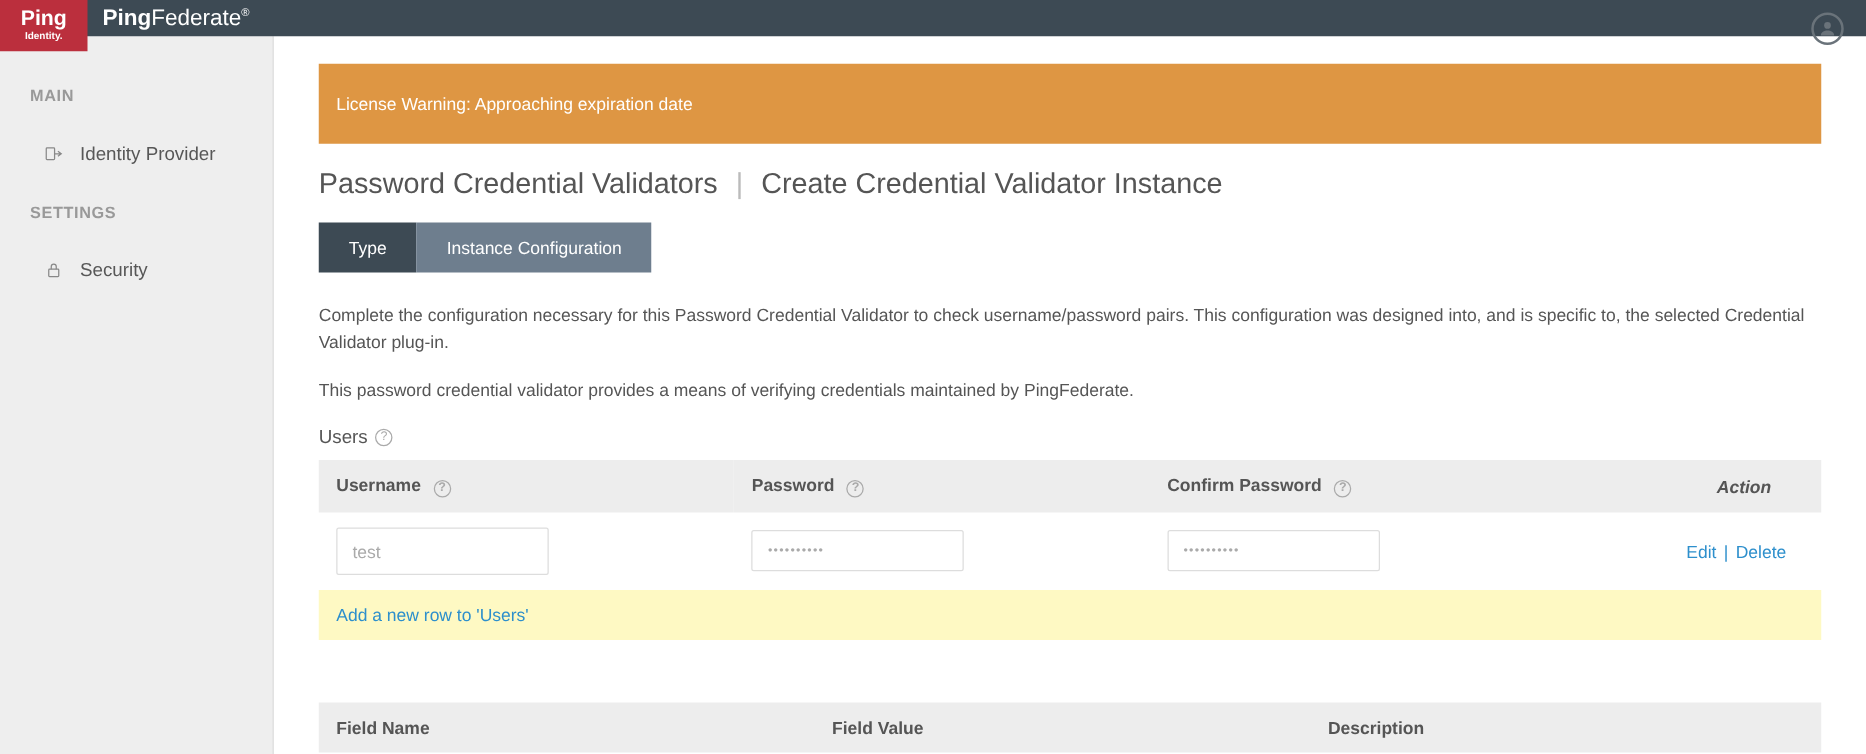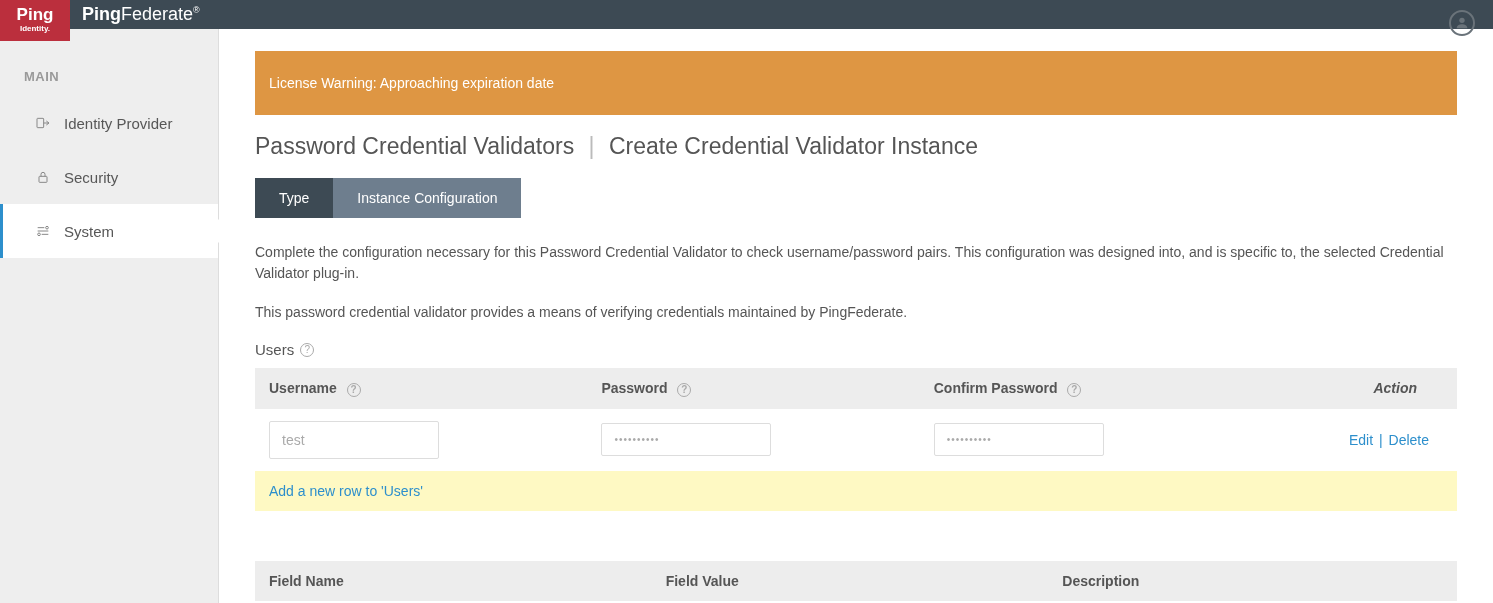--- a/index.html
+++ b/index.html
@@ -73,38 +73,29 @@
     <div class="sidebar-section">MAIN</div>
     <div class="sidebar-item">
       <span class="sidebar-icon">
         <svg viewBox="0 0 24 24" width="16" height="16">
             <rect x="3" y="5" width="10" height="14" rx="1"></rect>
             <path d="M17 9l4 3-4 3M21 12h-8"></path>
           </svg>
       </span>
       <span>Identity Provider</span>
     </div>
+    <div class="sidebar-section">SETTINGS</div>
     <div class="sidebar-item">
       <span class="sidebar-icon">
         <svg viewBox="0 0 24 24" width="16" height="16">
             <rect x="6" y="11" width="12" height="9" rx="1"></rect>
             <path d="M9 11V8a3 3 0 016 0v3"></path>
           </svg>
       </span>
       <span>Security</span>
-    </div>
-    <div class="sidebar-item active">
-      <span class="sidebar-icon">
-        <svg viewBox="0 0 24 24" width="16" height="16">
-            <path d="M4 7h10M4 12h16M10 17h10"></path>
-            <circle cx="18" cy="7" r="2"></circle>
-            <circle cx="6" cy="17" r="2"></circle>
-          </svg>
-      </span>
-      <span>System</span>
     </div>
   </div>
 
   <div class="content">
     <div class="warning-bar">License Warning: Approaching expiration date</div>
 
     <div class="breadcrumb-title">
       <span class="link" style="color:#555;cursor:default">Password Credential Validators</span>
       <span class="breadcrumb-sep">|</span>
       <span>Create Credential Validator Instance</span>

